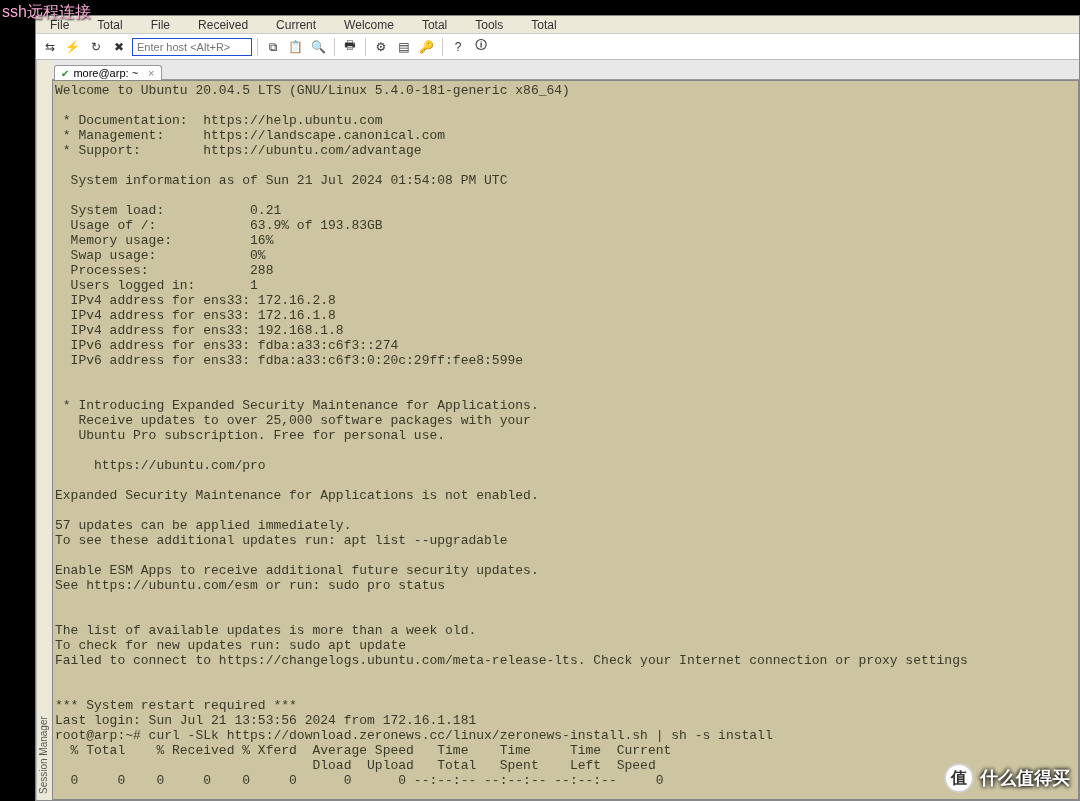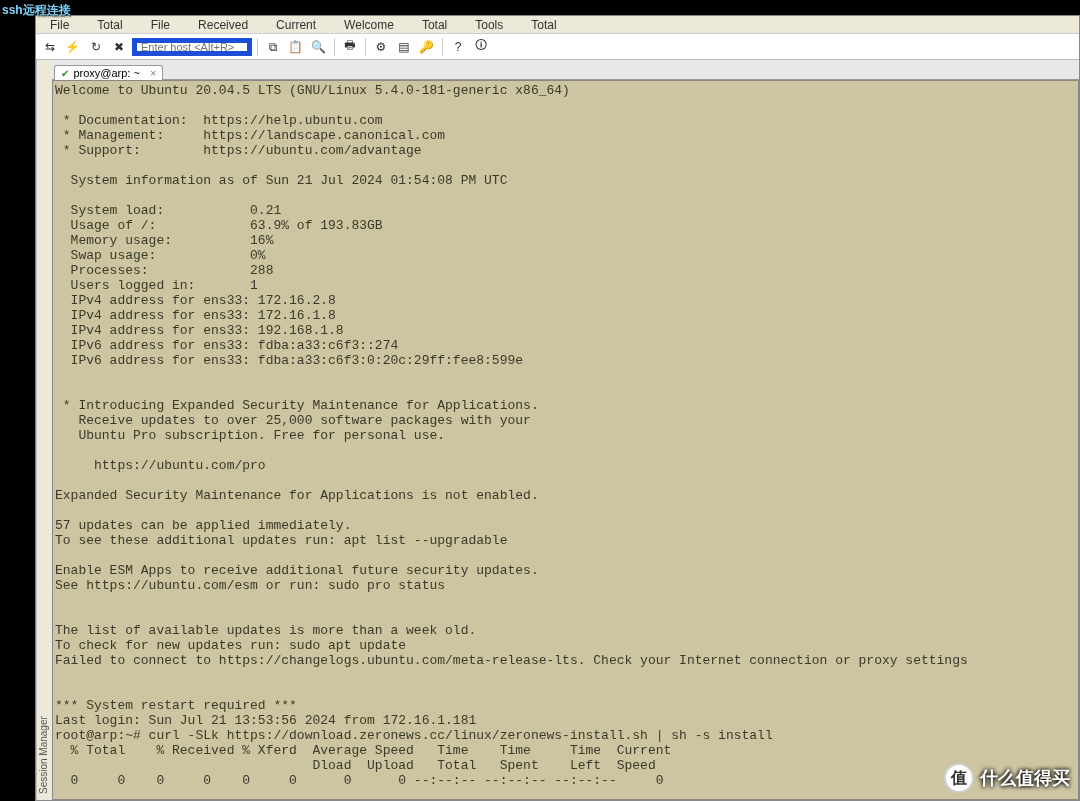--- a/index.html
+++ b/index.html
@@ -8,23 +8,23 @@
     height: 801px;
     background: #000;
     font-family: "Microsoft YaHei", Arial, sans-serif;
     overflow: hidden;
     position: relative;
   }
   .title-overlay {
     position: absolute;
     top: 2px;
     left: 2px;
-    color: #7dd3fc;
-    font-size: 12px;
-    font-weight: 700;
+    color: #f9a8d4;
+    font-size: 16px;
+    font-weight: 400;
     z-index: 10;
     text-shadow: 1px 1px 2px #000;
   }
   .app {
     position: absolute;
     top: 15px;
     left: 35px;
     right: 0;
     bottom: 0;
     background: #f0f0f0;
@@ -64,21 +64,21 @@
     color: #333;
     cursor: pointer;
   }
   .toolbar .sep {
     width: 1px;
     height: 18px;
     background: #ccc;
     margin: 0 2px;
   }
   .toolbar input {
-    border: 5px solid #1d4ed8;
+    border: 1px solid #1d4ed8;
     height: 18px;
     width: 120px;
     font-size: 11px;
     padding: 0 4px;
     color: #888;
   }
   .main {
     display: flex;
     height: calc(100% - 44px);
   }
@@ -212,21 +212,21 @@
     <div class="tbtn">?</div>
     <div class="tbtn">🛈</div>
   </div>
 
   <div class="main">
     <div class="session-mgr">Session Manager</div>
     <div class="content">
       <div class="tabs">
         <div class="tab">
           <span class="dot">✔</span>
-          <span>proxy@arp: ~</span>
+          <span>more@arp: ~</span>
           <span class="close">×</span>
         </div>
       </div>
       <pre class="terminal">Welcome to Ubuntu 20.04.5 LTS (GNU/Linux 5.4.0-181-generic x86_64)
 
  * Documentation:  https://help.ubuntu.com
  * Management:     https://landscape.canonical.com
  * Support:        https://ubuntu.com/advantage
 
   System information as of Sun 21 Jul 2024 01:54:08 PM UTC

